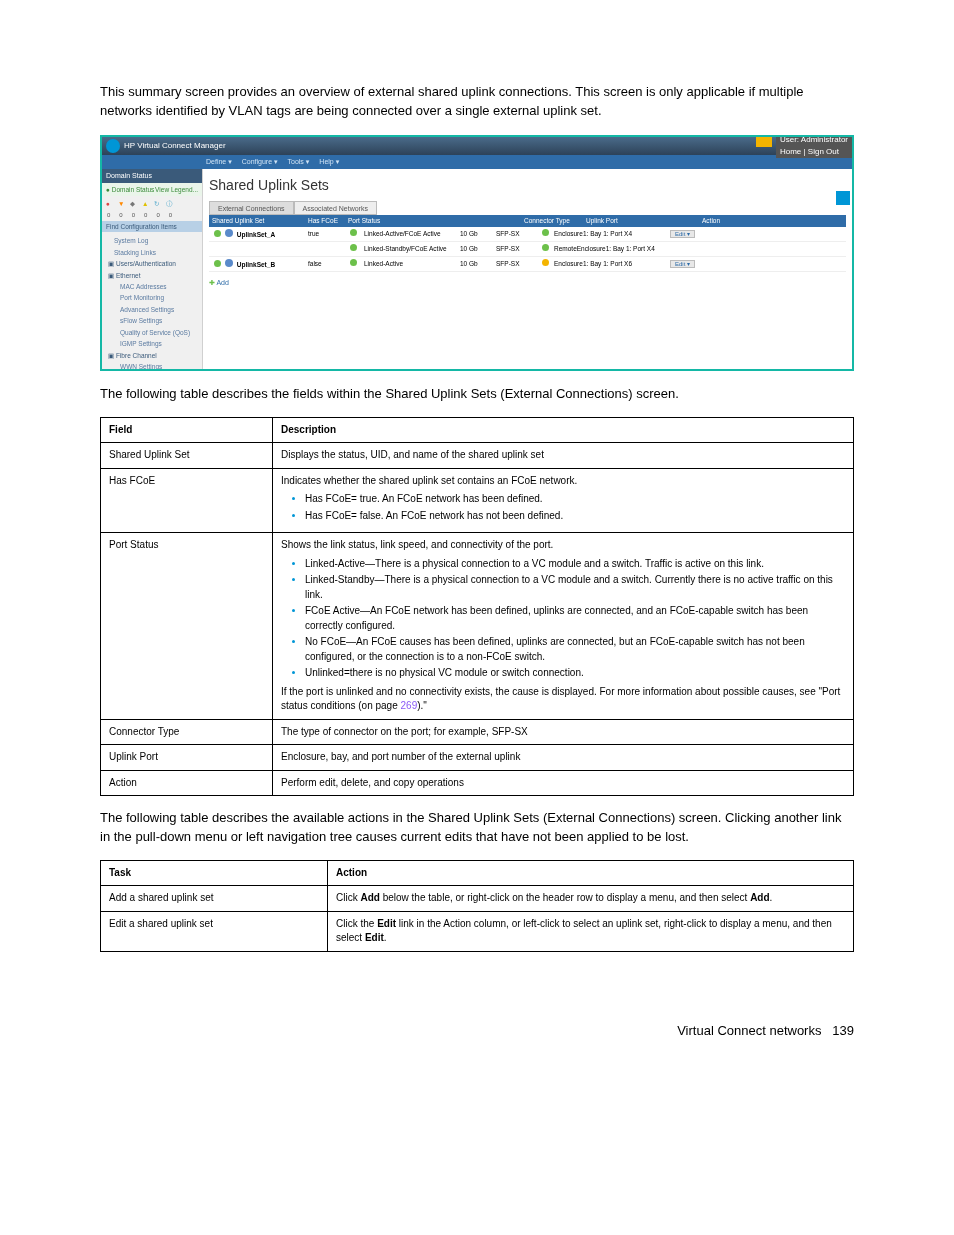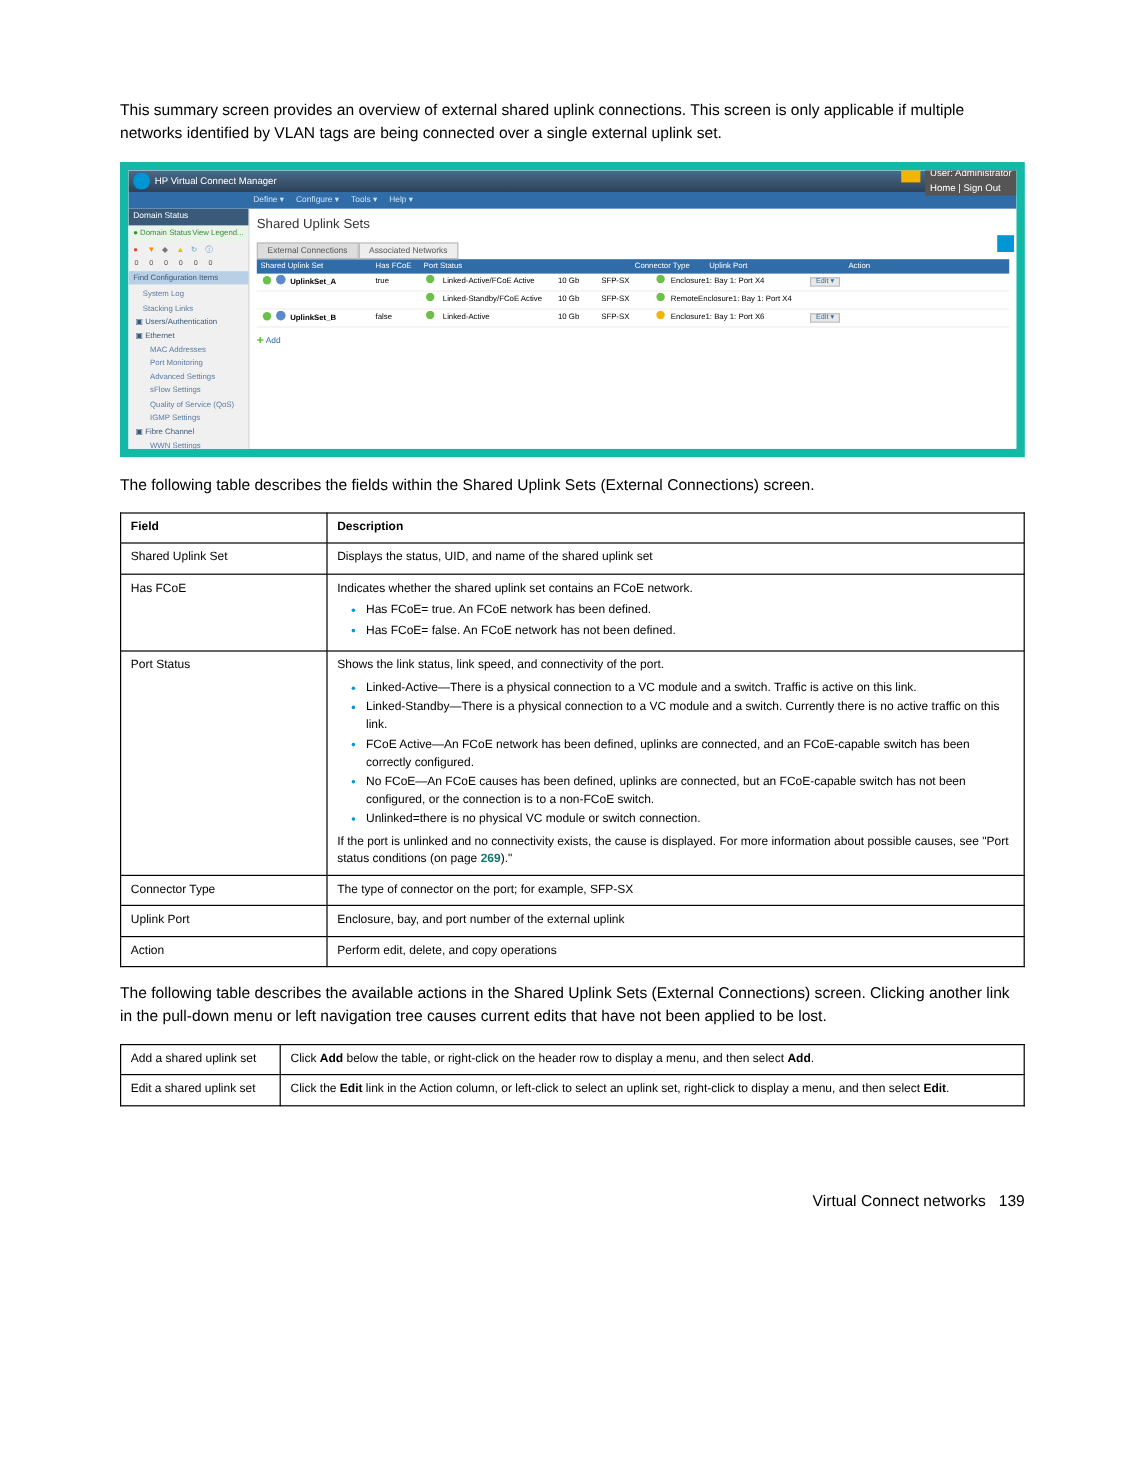--- a/index.html
+++ b/index.html
@@ -7,21 +7,21 @@
       width: 954px;
       margin: 0 auto;
       padding: 70px 100px 50px 100px;
       box-sizing: border-box;
       font-size: 13px;
       line-height: 1.45;
       color: #000;
     }
     .app-image {
       margin: 14px 0;
-      border: 7px solid #14b8a6;
+      border: 2px solid #14b8a6;
       background: #fff;
       height: 232px;
       position: relative;
       overflow: hidden;
     }
     .app-topbar {
       background: linear-gradient(#4a6b8a, #2d4258);
       height: 18px;
       display: flex;
       align-items: center;
@@ -59,21 +59,21 @@
     .sidebar .icons-row { display:flex; gap:4px; padding:3px 4px; }
     .sidebar .icons-row span { width:8px; height:8px; display:inline-block; }
     .sidebar .counts-row { display:flex; gap:9px; padding:1px 5px; color:#555; font-size:6px; }
     .sidebar .search-hdr { background:#b8d0e6; color:#3a5a7a; padding:1px 4px; font-size:6.5px; }
     .sidebar .tree { padding:3px 4px; }
     .sidebar .tree div { padding:1px 0; color:#5a7aa0; white-space:nowrap; }
     .sidebar .tree .item { color:#5a7aa0; padding-left:8px; }
     .sidebar .tree .grp { color:#3a5a7a; padding-left:2px; }
     .sidebar .tree .sub { padding-left:14px !important; }
     .main { flex:1; background:#fff; padding:6px; position:relative; }
-    .main .title { font-size:11px; color:#333; margin-bottom:6px; }
+    .main .title { font-size:14px; color:#333; margin-bottom:6px; }
     .main .tabs { display:flex; font-size:7px; height:14px; }
     .main .tabs div { border:1px solid #bbb; padding:2px 8px; background:#eee; color:#555; }
     .main .tabs div.active { background:#ddd; }
     .main .grid-hdr {
       display:flex; background:#2f6ca8; color:#fff; font-size:6.5px; height:12px; align-items:center;
     }
     .main .grid-hdr div { padding:0 3px; }
     .main .grid-row {
       display:flex; font-size:6.5px; height:14px; align-items:center; border-bottom:1px solid #eee;
     }
@@ -106,21 +106,21 @@
       background: #fff;
     }
     ul.desc {
       margin: 4px 0 4px 0;
       padding-left: 24px;
     }
     ul.desc li {
       margin: 2px 0;
     }
     ul.desc li::marker { color: #0096d6; }
-    .link { color: #0f766e; font-weight: bold; }
+    .link { color: #8b5cf6; }
     .footer {
       margin-top: 70px;
       text-align: right;
       font-size: 13px;
     }
   </style>
 </head>
 <body>
 
 <p>This summary screen provides an overview of external shared uplink connections. This screen is only applicable if multiple networks identified by VLAN tags are being connected over a single external uplink set.</p>
@@ -286,20 +286,24 @@
     <td>Action</td>
     <td>Perform edit, delete, and copy operations</td>
   </tr>
 </tbody>
   </table>
 
 <p>The following table describes the available actions in the Shared Uplink Sets (External Connections) screen. Clicking another link in the pull-down menu or left navigation tree causes current edits that have not been applied to be lost.</p>
 
 <table class="doc">
   <tbody>
+      <tr>
+    <th style="width:210px">Task</th>
+    <th>Action</th>
+  </tr>
   <tr>
     <td>Add a shared uplink set</td>
     <td><span>Click </span><b>Add</b><span> below the table, or right-click on the header row to display a menu, and then select </span><b>Add</b><span>.</span></td>
   </tr>
   <tr>
     <td>Edit a shared uplink set</td>
     <td><span>Click the </span><b>Edit</b><span> link in the Action column, or left-click to select an uplink set, right-click to display a menu, and then select </span><b>Edit</b><span>.</span></td>
   </tr>
 </tbody>
   </table>

